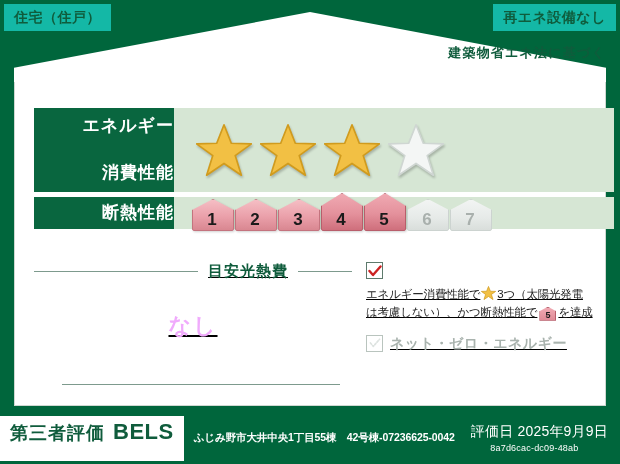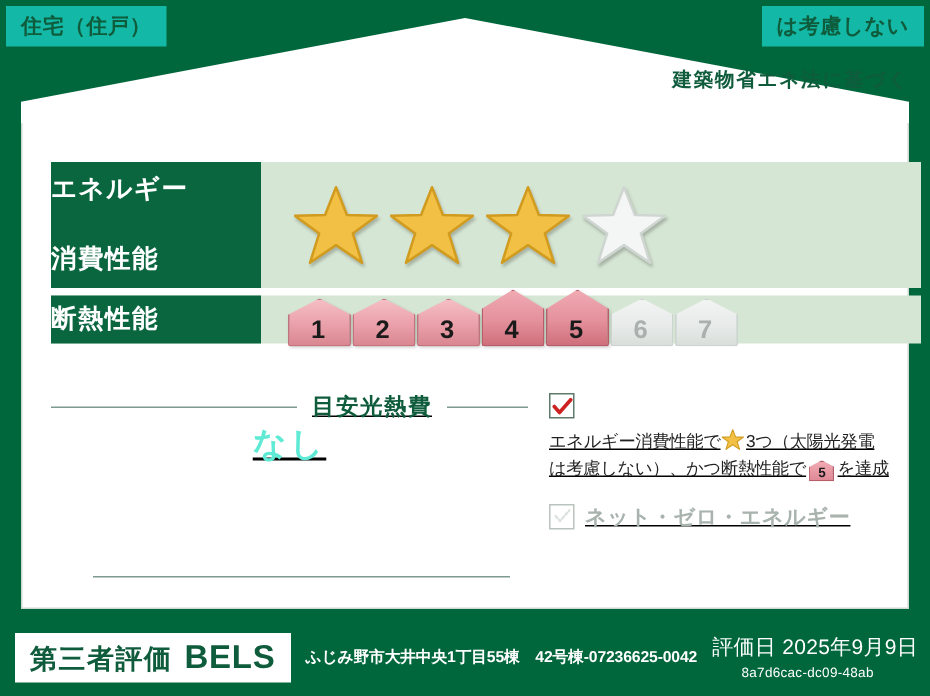--- a/index.html
+++ b/index.html
@@ -96,21 +96,21 @@
   .perf-row.insul  { height: 32px; }
   .perf-name {
     flex: 0 0 140px;
     background: #09663f;
     color: #ffffff;
     font-weight: bold;
     font-size: 17px;
     letter-spacing: 1px;
     display: flex;
     flex-direction: column;
-    align-items: flex-start;
+    align-items: flex-end;
     justify-content: center;
     line-height: 1.35;
     text-align: center;
     gap: 24px;
   }
   .perf-value {
     flex: 1 1 auto;
     display: flex;
     align-items: center;
     padding-left: 22px;
@@ -189,24 +189,25 @@
   .cost-title {
     color: #0f5c3c;
     font-weight: bold;
     font-size: 15px;
     letter-spacing: 1px;
     padding: 0 10px;
     white-space: nowrap;
   }
   .cost-value {
     text-align: center;
-    color: #5eead4;
+    color: #f0abfc;
     font-weight: bold;
     font-size: 22px;
     letter-spacing: 2px;
+    margin-top: 30px;
   }
   .cost-rule-bottom {
     position: absolute;
     left: 28px; bottom: 27px;
     width: 278px; height: 1px;
     background: #7d9a8d;
   }
 
   
   .zeh-head {
@@ -278,23 +279,23 @@
   
   .footer {
     position: absolute;
     left: 0; bottom: 0;
     width: 620px; height: 52px;
     z-index: 6;
     display: flex;
     align-items: center;
   }
   .bels-tag {
-    margin-left: 10px;
+    margin-left: 0;
     background: #ffffff;
-    padding: 5px 10px 6px 10px;
+    padding: 5px 10px 18px 10px;
     display: flex;
     align-items: baseline;
     gap: 8px;
     line-height: 1;
     white-space: nowrap;
   }
   .bels-jp {
     color: #0f5c3c;
     font-weight: bold;
     font-size: 18px;
@@ -326,21 +327,21 @@
 </style>
 </head>
 <body>
 
 <div id="label-root">
 
   <div class="corner-tag left">
     <span>住宅（住戸）</span>
   </div>
   <div class="corner-tag right">
-    <span>は考慮しない</span>
+    <span>再エネ設備なし</span>
   </div>
 
   <div class="house">
     <div class="roof"></div>
     <div class="house-body"></div>
 
     <div class="title-wrap">
       <div class="title-sub">建築物省エネ法に基づく</div>
     </div>
 

